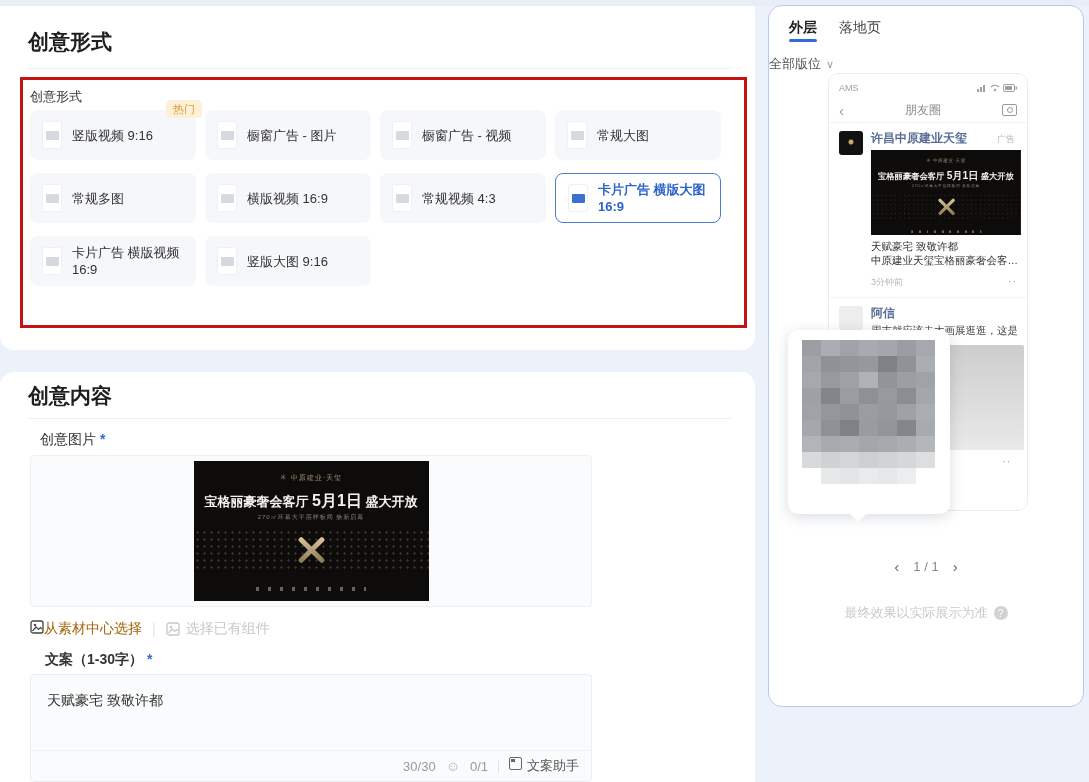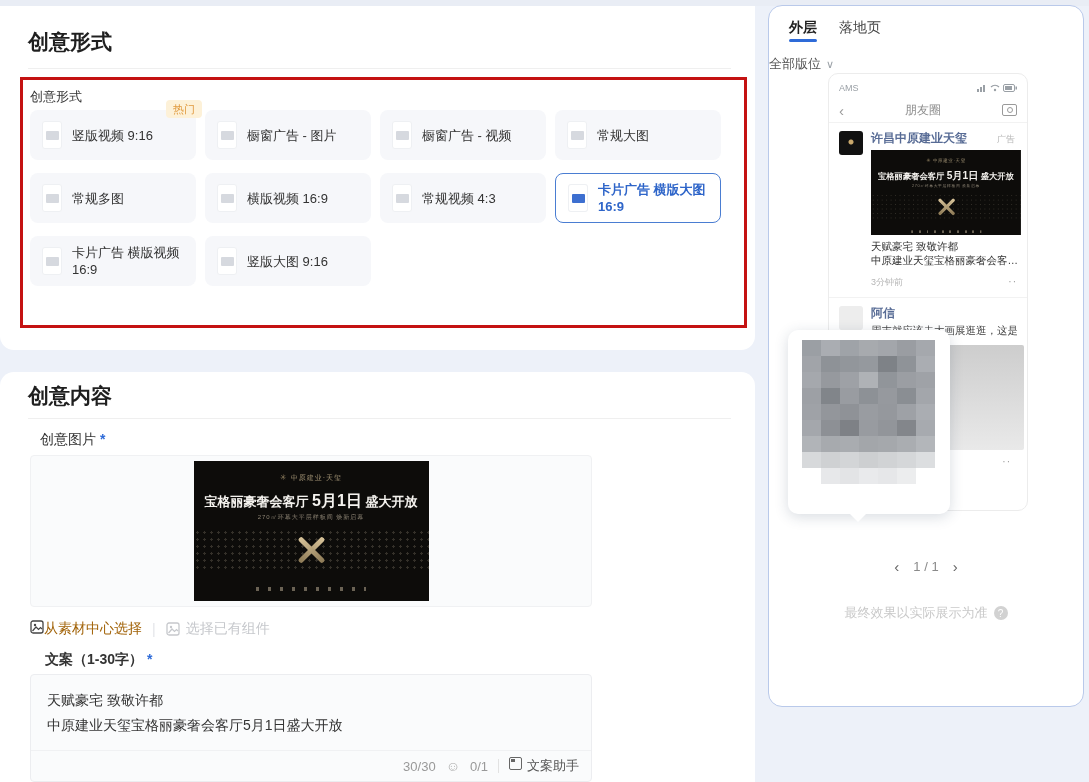--- a/index.html
+++ b/index.html
@@ -237,21 +237,20 @@
     </span>
   </div>
 
   <div class="abs" style="left:30px;top:650px;margin-left:15px;">
     <span class="field-label" style="font-weight:bold;">文案（1-30字）</span><span class="req">*</span>
   </div>
 
   <div id="copy-box" class="abs">
     <div class="copy-text">
       <div>天赋豪宅 致敬许都</div>
-      <div>中原建业天玺宝格丽豪奢会客厅5月1日盛大开放</div>
     </div>
     <div class="copy-toolbar">
       <span>30/30</span>
       <span class="smiley">☺</span>
       <span>0/1</span>
       <span class="tb-sep"></span>
       <span class="assist">
         <span class="doc-ic"></span>
         <span>文案助手</span>
       </span>

